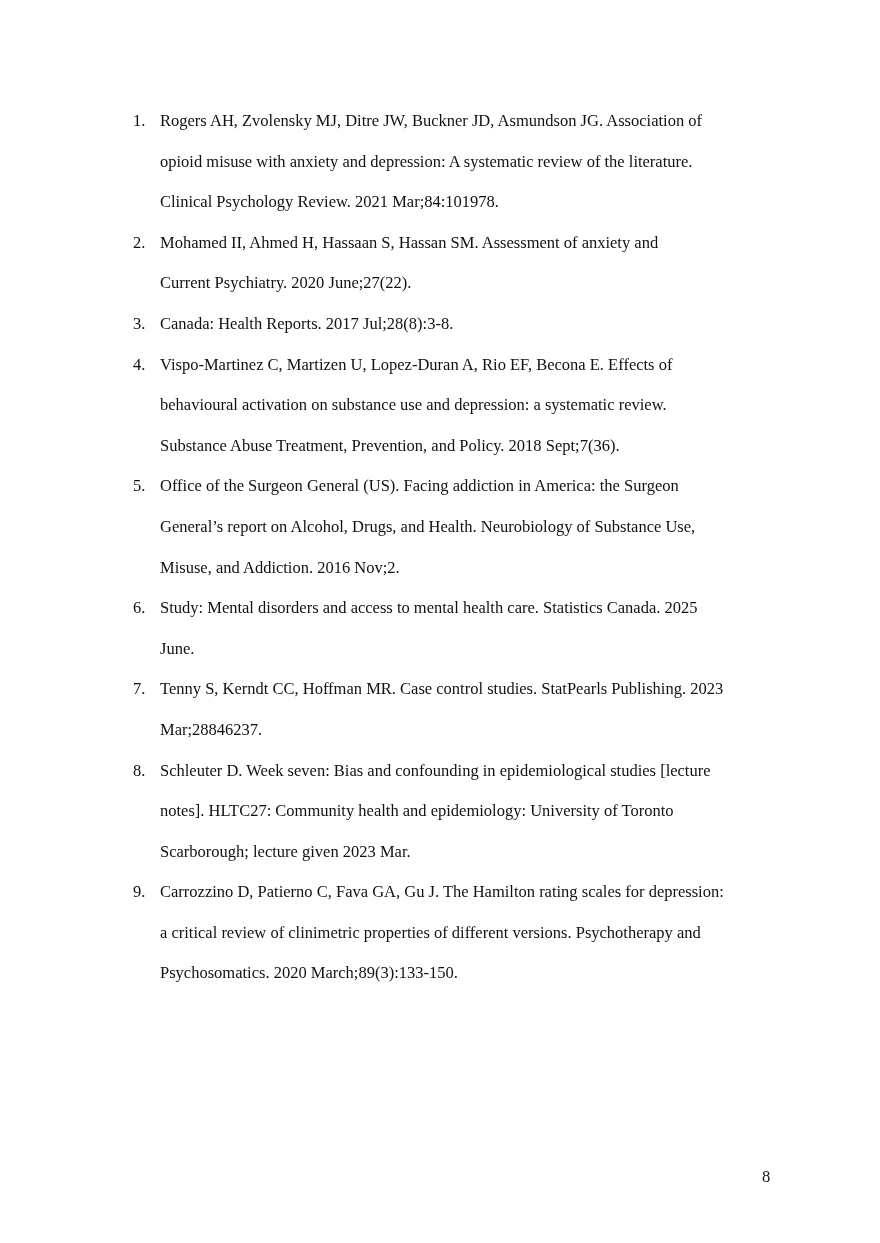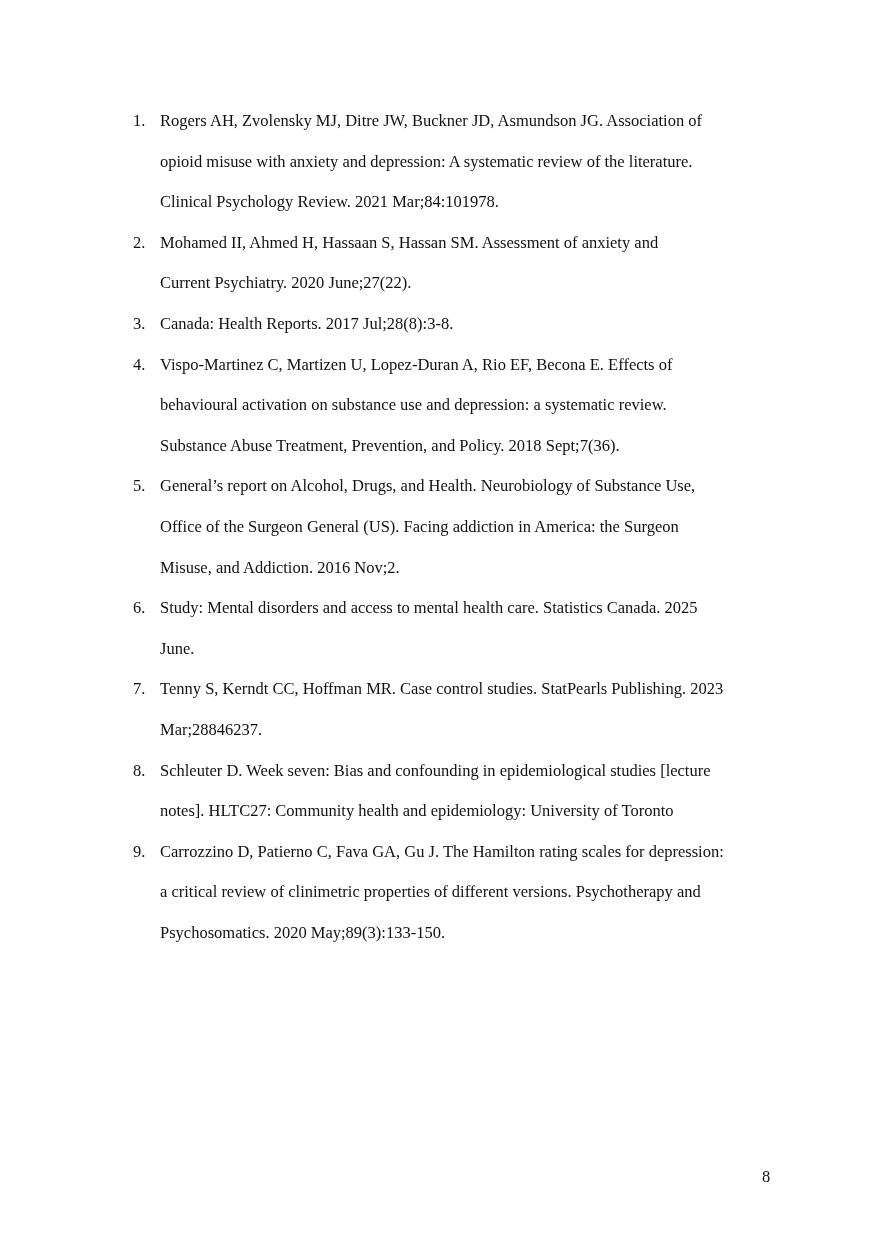--- a/index.html
+++ b/index.html
@@ -91,22 +91,22 @@
       <span class="ref-text">
         <span class="ref-line">Vispo-Martinez C, Martizen U, Lopez-Duran A, Rio EF, Becona E. Effects of</span>
         <span class="ref-line">behavioural activation on substance use and depression: a systematic review.</span>
         <span class="ref-line">Substance Abuse Treatment, Prevention, and Policy. 2018 Sept;7(36).</span>
       </span>
     </li>
 
     <li class="ref-item">
       <span class="ref-num">5.</span>
       <span class="ref-text">
+        <span class="ref-line">Office of the Surgeon General (US). Facing addiction in America: the Surgeon</span>
         <span class="ref-line">General’s report on Alcohol, Drugs, and Health. Neurobiology of Substance Use,</span>
-        <span class="ref-line">Office of the Surgeon General (US). Facing addiction in America: the Surgeon</span>
         <span class="ref-line">Misuse, and Addiction. 2016 Nov;2.</span>
       </span>
     </li>
 
     <li class="ref-item">
       <span class="ref-num">6.</span>
       <span class="ref-text">
         <span class="ref-line">Study: Mental disorders and access to mental health care. Statistics Canada. 2025</span>
         <span class="ref-line">June.</span>
       </span>
@@ -118,28 +118,29 @@
         <span class="ref-line">Tenny S, Kerndt CC, Hoffman MR. Case control studies. StatPearls Publishing. 2023</span>
         <span class="ref-line">Mar;28846237.</span>
       </span>
     </li>
 
     <li class="ref-item">
       <span class="ref-num">8.</span>
       <span class="ref-text">
         <span class="ref-line">Schleuter D. Week seven: Bias and confounding in epidemiological studies [lecture</span>
         <span class="ref-line">notes]. HLTC27: Community health and epidemiology: University of Toronto</span>
+        <span class="ref-line">Scarborough; lecture given 2023 Mar.</span>
       </span>
     </li>
 
     <li class="ref-item">
       <span class="ref-num">9.</span>
       <span class="ref-text">
         <span class="ref-line">Carrozzino D, Patierno C, Fava GA, Gu J. The Hamilton rating scales for depression:</span>
         <span class="ref-line">a critical review of clinimetric properties of different versions. Psychotherapy and</span>
-        <span class="ref-line">Psychosomatics. 2020 May;89(3):133-150.</span>
+        <span class="ref-line">Psychosomatics. 2020 March;89(3):133-150.</span>
       </span>
     </li>
 
   </ol>
 
   <div class="page-number">8</div>
 </div>
 
 </body></html>

